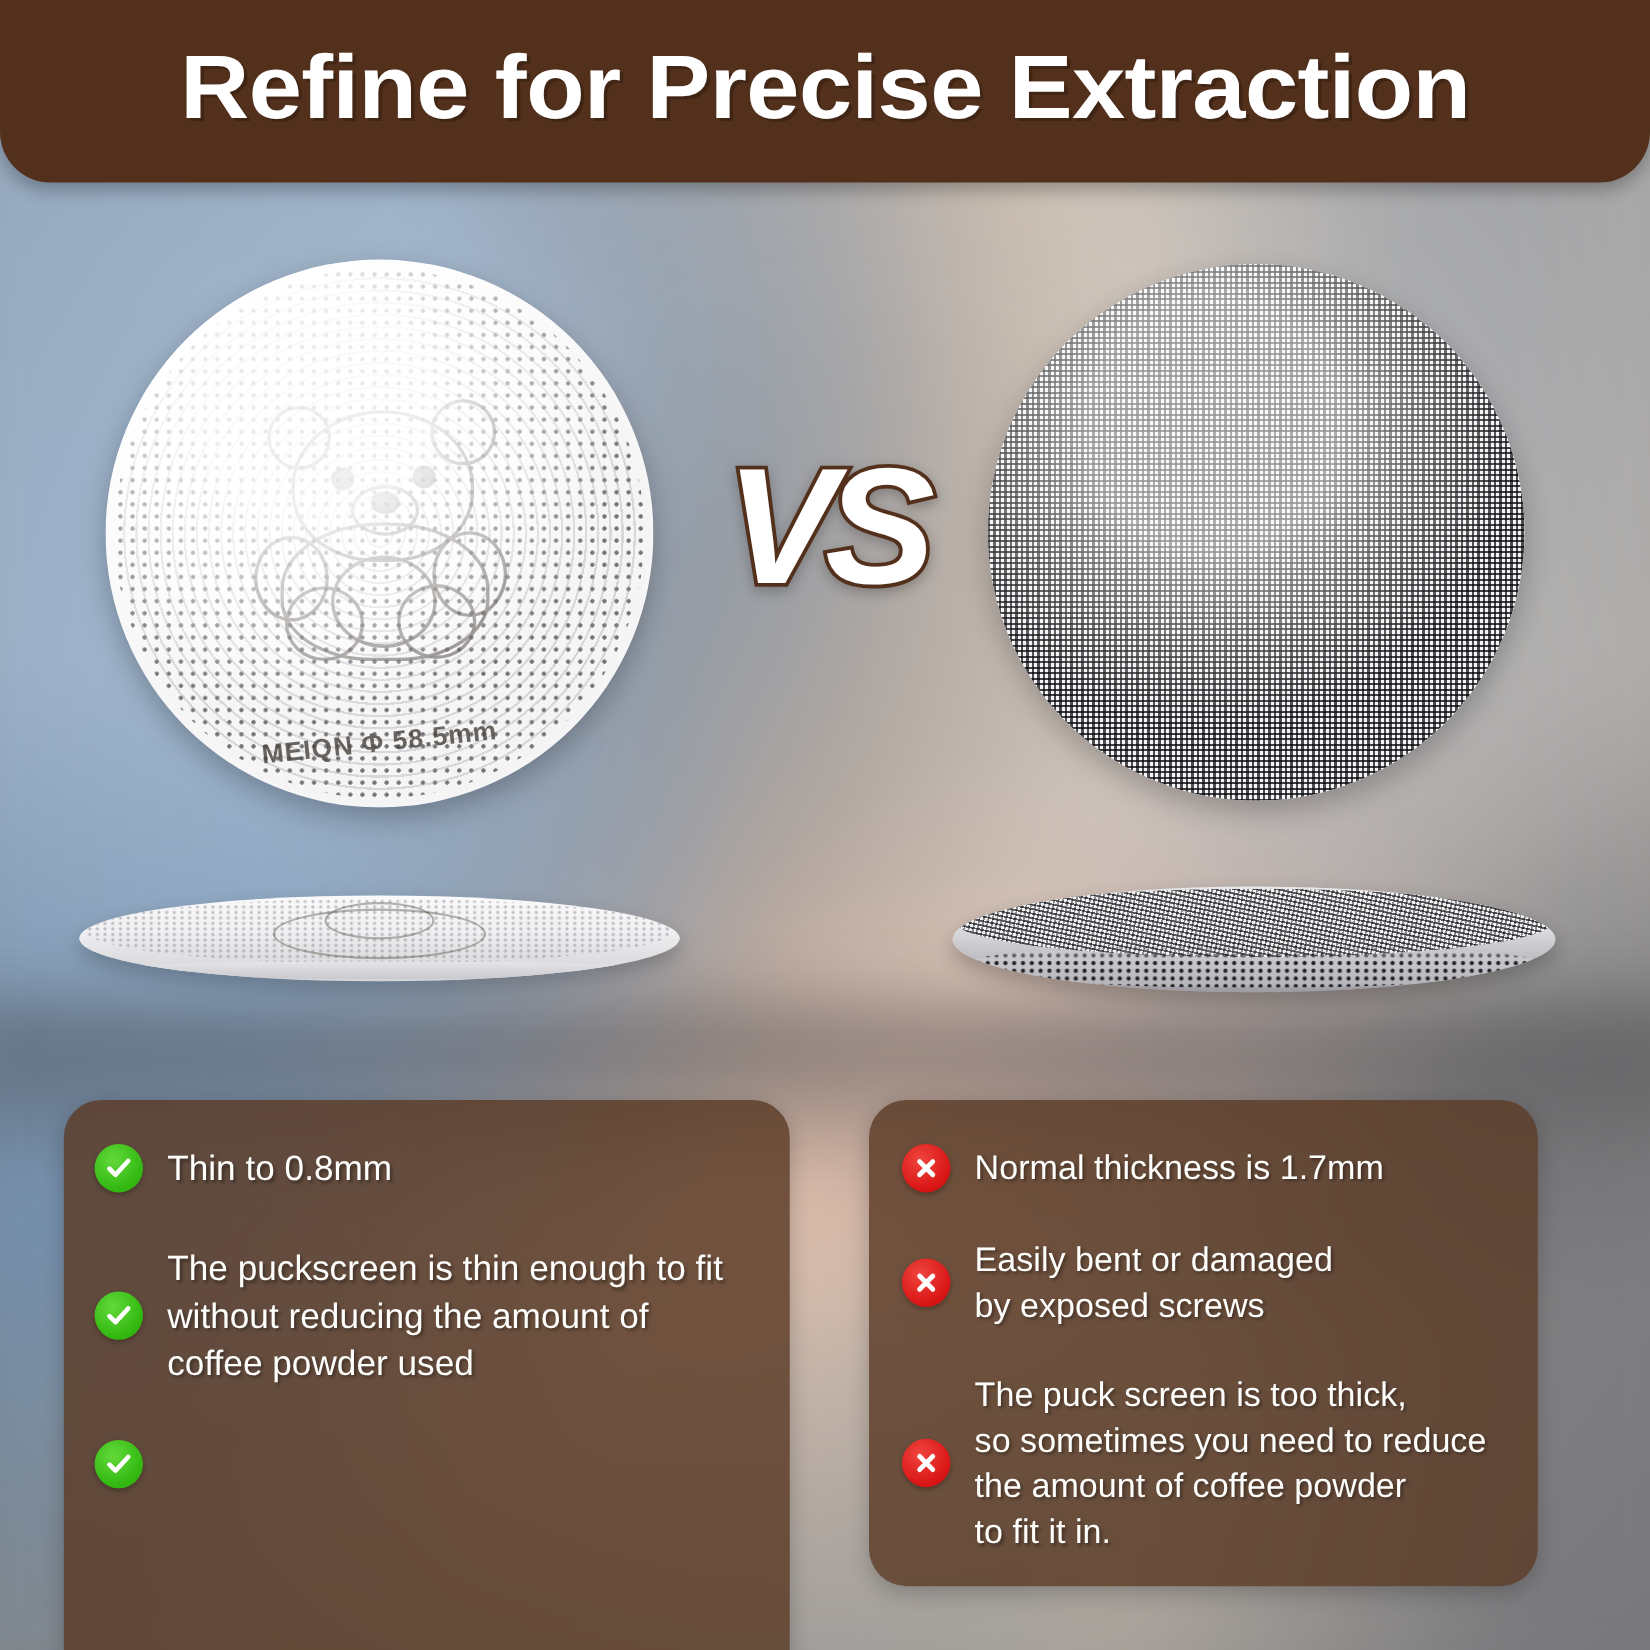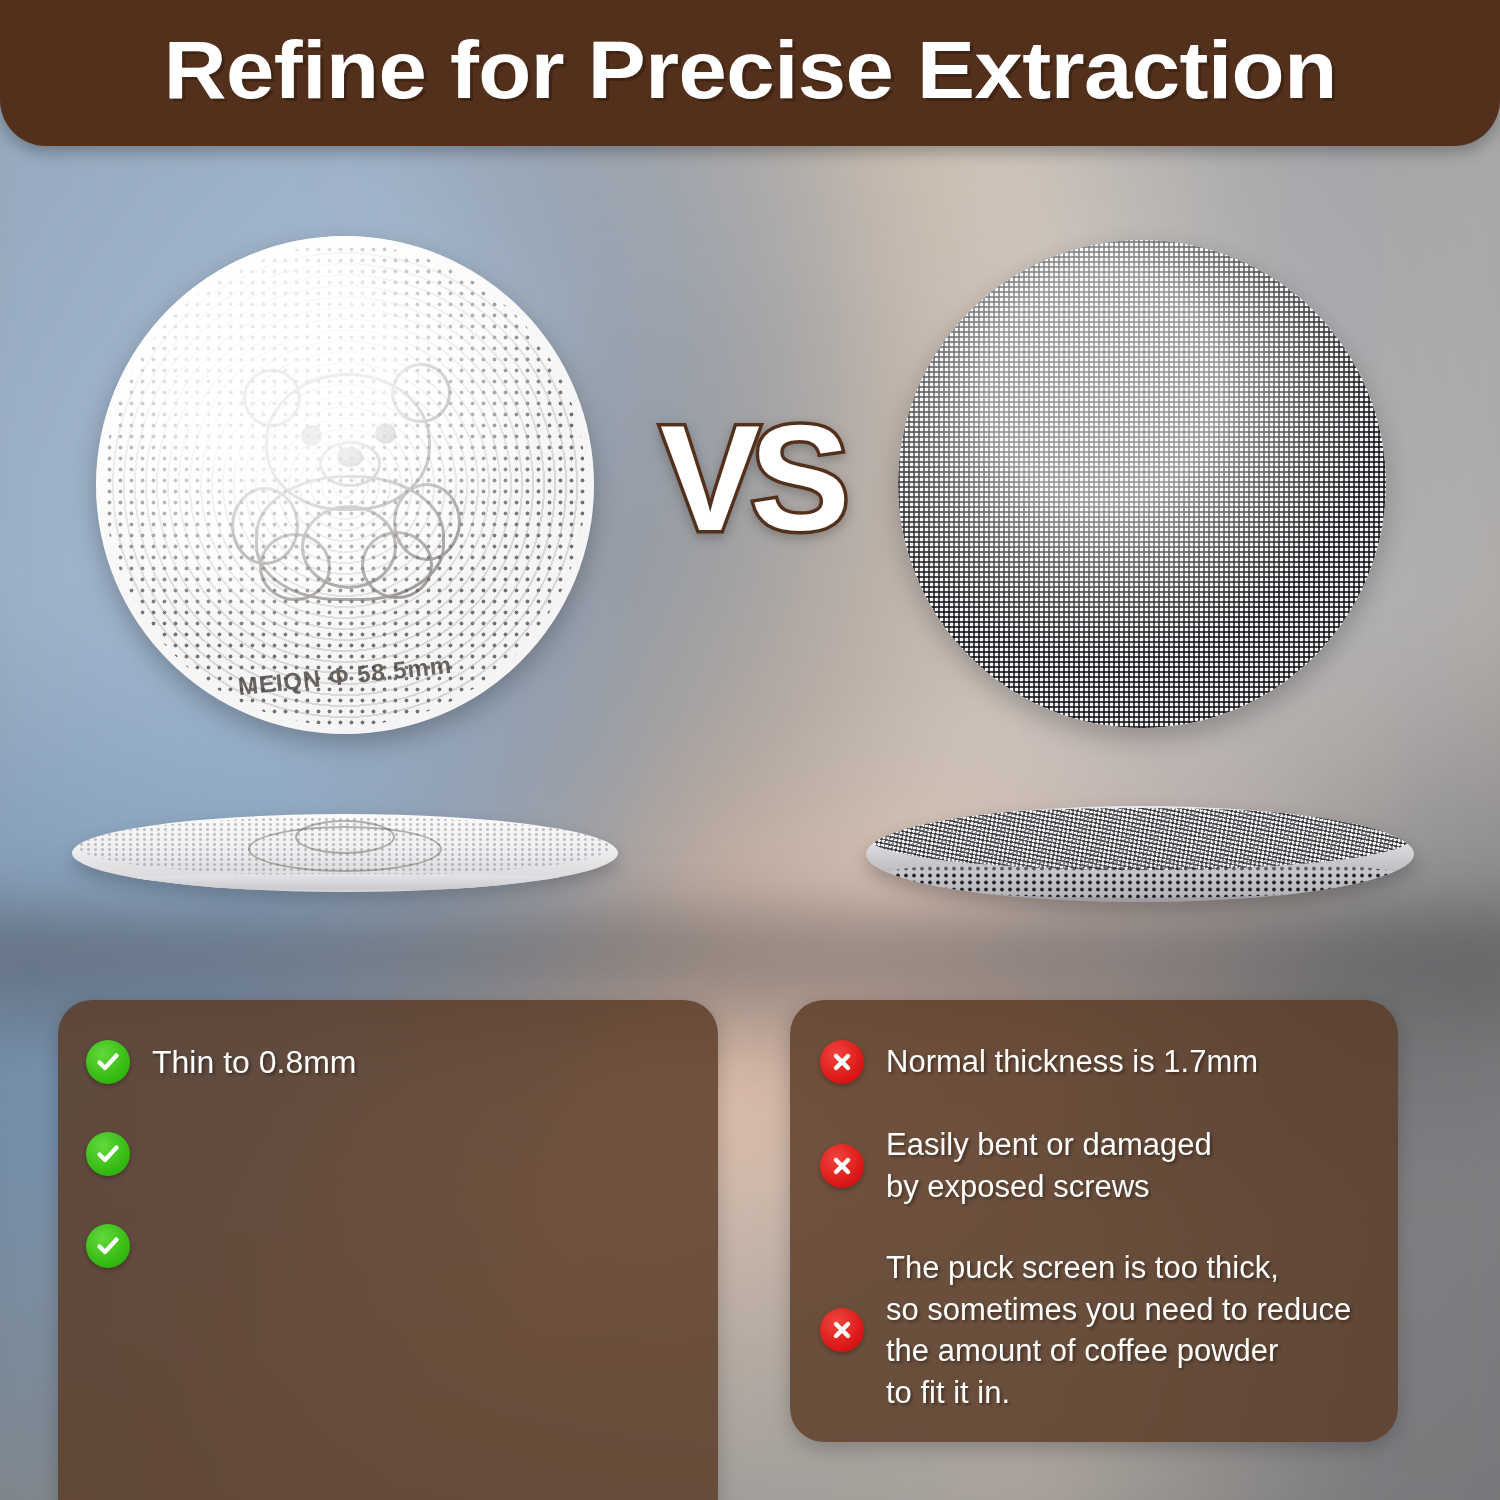--- a/index.html
+++ b/index.html
@@ -35,21 +35,21 @@
     background:linear-gradient(180deg,rgba(70,70,74,.55),rgba(60,58,58,.15));
     filter:blur(30px);
   }
   .bg-vig{
     position:absolute;inset:0;
     background:radial-gradient(ellipse at 50% 48%, rgba(0,0,0,0) 42%, rgba(0,0,0,.12) 100%);
   }
 
   
   .header{
-    position:absolute;left:0;top:0;width:1500px;height:146px;
+    position:absolute;left:0;top:0;width:1500px;height:166px;
     background:#53301c;
     border-bottom-left-radius:46px;border-bottom-right-radius:46px;
     box-shadow:0 6px 16px rgba(0,0,0,.28);
     display:flex;align-items:center;justify-content:center;
   }
   .header-title{
     color:#fff;font-size:82px;font-weight:700;letter-spacing:-.5px;
     white-space:nowrap;line-height:1;
     transform:scaleX(1.06);
     text-shadow:3px 3px 0 rgba(0,0,0,.22);
@@ -136,21 +136,21 @@
       radial-gradient(circle at 42% 30%, rgba(255,255,255,.55) 0 26%, rgba(255,255,255,0) 62%),
       radial-gradient(circle at 50% 50%, rgba(255,255,255,0) 72%, rgba(120,120,126,.35) 100%);
   }
 
   
   .vs{
     position:absolute;left:640px;top:388px;width:220px;height:180px;
     display:flex;align-items:center;justify-content:center;
   }
   .vs-text{
-    font-size:150px;font-weight:700;color:#ffffff;
+    font-size:150px;font-weight:700;font-style:italic;color:#ffffff;
     line-height:1;letter-spacing:-10px;
     -webkit-text-stroke:7px #53301c;
     paint-order:stroke fill;
     filter:drop-shadow(0 4px 6px rgba(0,0,0,.25));
   }
 
   
   .side{position:absolute;}
   .side-left{
     left:72px;top:814px;width:546px;height:78px;
@@ -298,20 +298,23 @@
         </svg>
       </span>
       <span class="feature-text">Thin to 0.8mm</span>
     </div>
     <div class="feature">
       <span class="badge ok">
         <svg width="26" height="26" viewBox="0 0 26 26" aria-hidden="true">
           <path d="M4.5 13.5 L10 19 L21.5 6.5" fill="none" stroke="#ffffff" stroke-width="4.2" stroke-linecap="round" stroke-linejoin="round"></path>
         </svg>
       </span>
+      <span class="feature-text">The puckscreen is thin enough to fit
+without reducing the amount of
+coffee powder used</span>
     </div>
     <div class="feature">
       <span class="badge ok">
         <svg width="26" height="26" viewBox="0 0 26 26" aria-hidden="true">
           <path d="M4.5 13.5 L10 19 L21.5 6.5" fill="none" stroke="#ffffff" stroke-width="4.2" stroke-linecap="round" stroke-linejoin="round"></path>
         </svg>
       </span>
     </div>
   </div>
 

